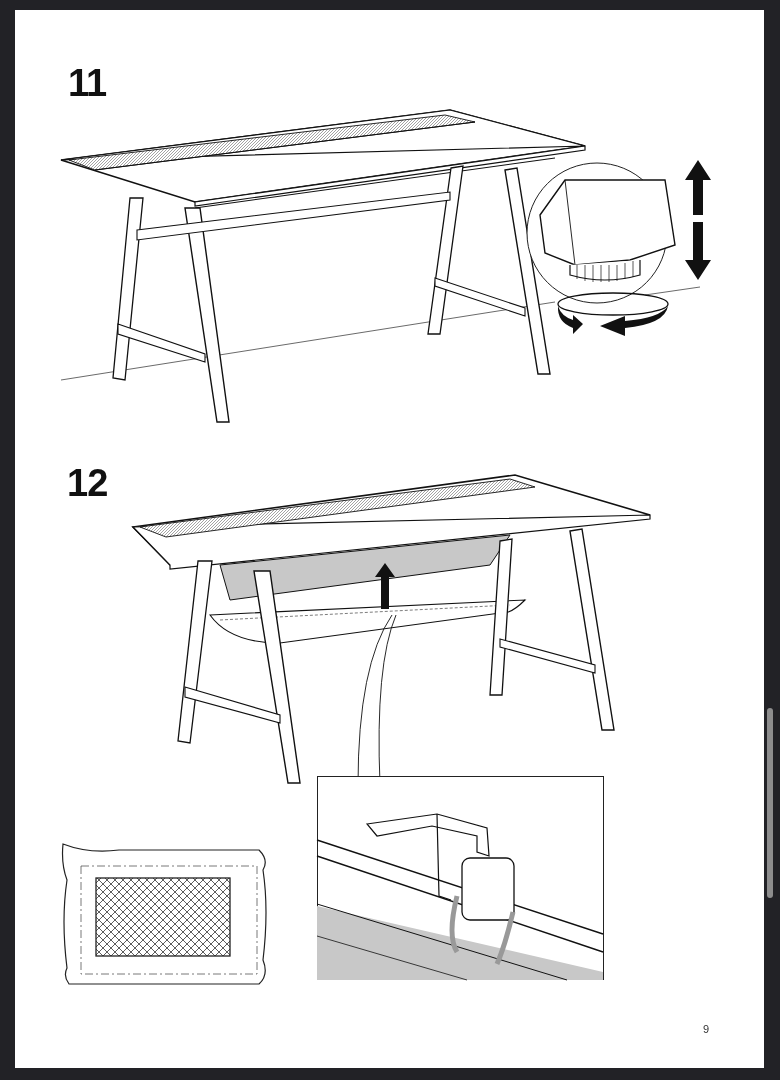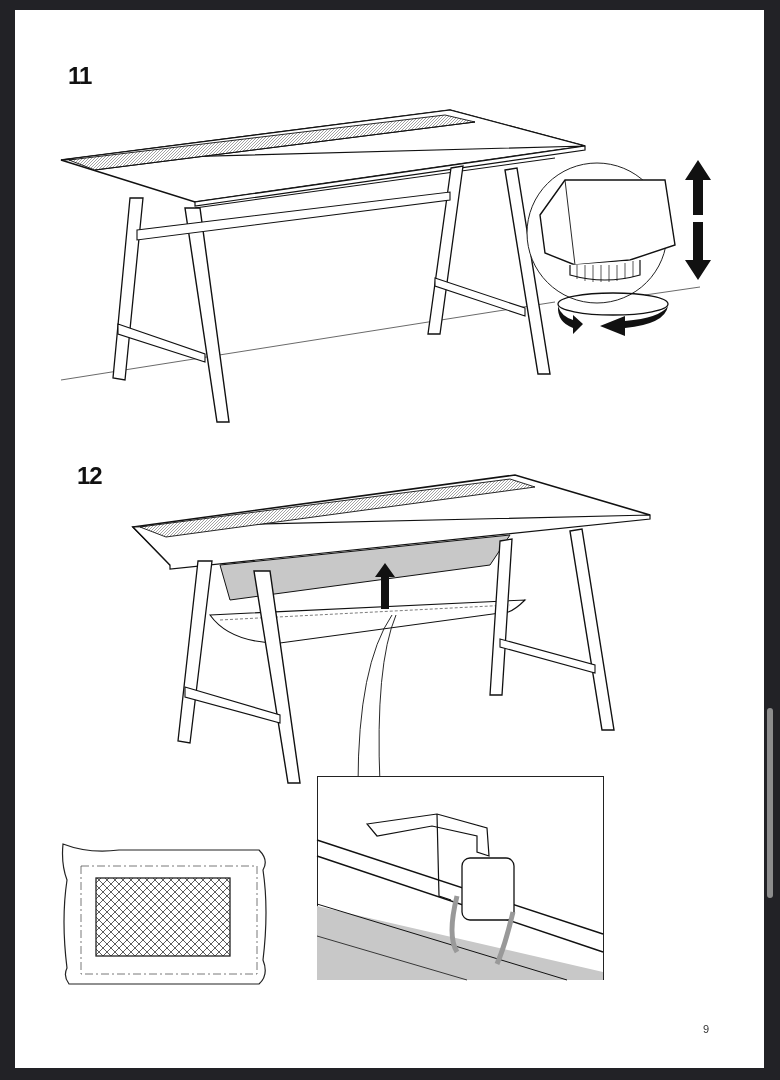--- a/index.html
+++ b/index.html
@@ -1,18 +1,18 @@
 <!DOCTYPE html>
 <html><head>
 <meta charset="utf-8">
 <style>
   html, body { margin:0; padding:0; }
   body { width:780px; height:1080px; background:#222226; position:relative; overflow:hidden; font-family:"Liberation Sans", sans-serif; }
   .page { position:absolute; left:15px; top:10px; width:749px; height:1058px; background:#ffffff; }
-  .step-num { position:absolute; font-family:"Liberation Sans", sans-serif; font-weight:bold; font-size:24px; color:#111; letter-spacing:-1px; }
+  .step-num { position:absolute; font-family:"Liberation Sans", sans-serif; font-weight:bold; font-size:38px; color:#111; letter-spacing:-1px; }
   .page-num { position:absolute; font-size:11px; color:#333; }
   .scrollbar-track { position:absolute; left:764px; top:0; width:16px; height:1080px; background:#222226; }
   .scrollbar-thumb { position:absolute; left:767px; top:708px; width:6px; height:190px; background:#8d8d8d; border-radius:3px; }
   svg { position:absolute; overflow:visible; }
 </style>
 </head>
 <body>
 
 <div class="page">
 
@@ -70,21 +70,21 @@
     <polygon points="15,0 28,20 20,20 20,55 10,55 10,20 2,20" fill="#111"></polygon>
     <polygon points="15,120 28,100 20,100 20,62 10,62 10,100 2,100" fill="#111"></polygon>
   </svg>
 
   <svg width="120" height="50" style="left:540px;top:280px;" viewBox="0 0 120 50">
     <ellipse cx="58" cy="14" rx="55" ry="11" fill="none" stroke="#111" stroke-width="1.3"></ellipse>
     <path d="M3 16 Q6 26 18 30 L18 25 L28 34 L18 44 L18 38 Q2 32 3 16 Z" fill="#111"></path>
     <path d="M113 16 Q110 34 70 38 L70 46 L45 36 L70 26 L70 31 Q105 28 113 16 Z" fill="#111"></path>
   </svg>
 
-  <div class="step-num" style="left:62px;top:452px;text-align:center;">12</div>
+  <div class="step-num" style="left:52px;top:452px;text-align:center;">12</div>
 
   <svg width="540" height="320" style="left:115px;top:455px;" viewBox="0 0 540 320">
     <defs>
       <pattern id="mesh2" width="3" height="3" patternUnits="userSpaceOnUse">
         <rect width="3" height="3" fill="#fff"></rect>
           <path d="M0 3L3 0" stroke="#666" stroke-width="0.6"></path>
       </pattern>
     </defs>
 
     <polygon points="3,62 385,10 520,50 40,100" fill="#fff" stroke="#111" stroke-width="1.6"></polygon>

